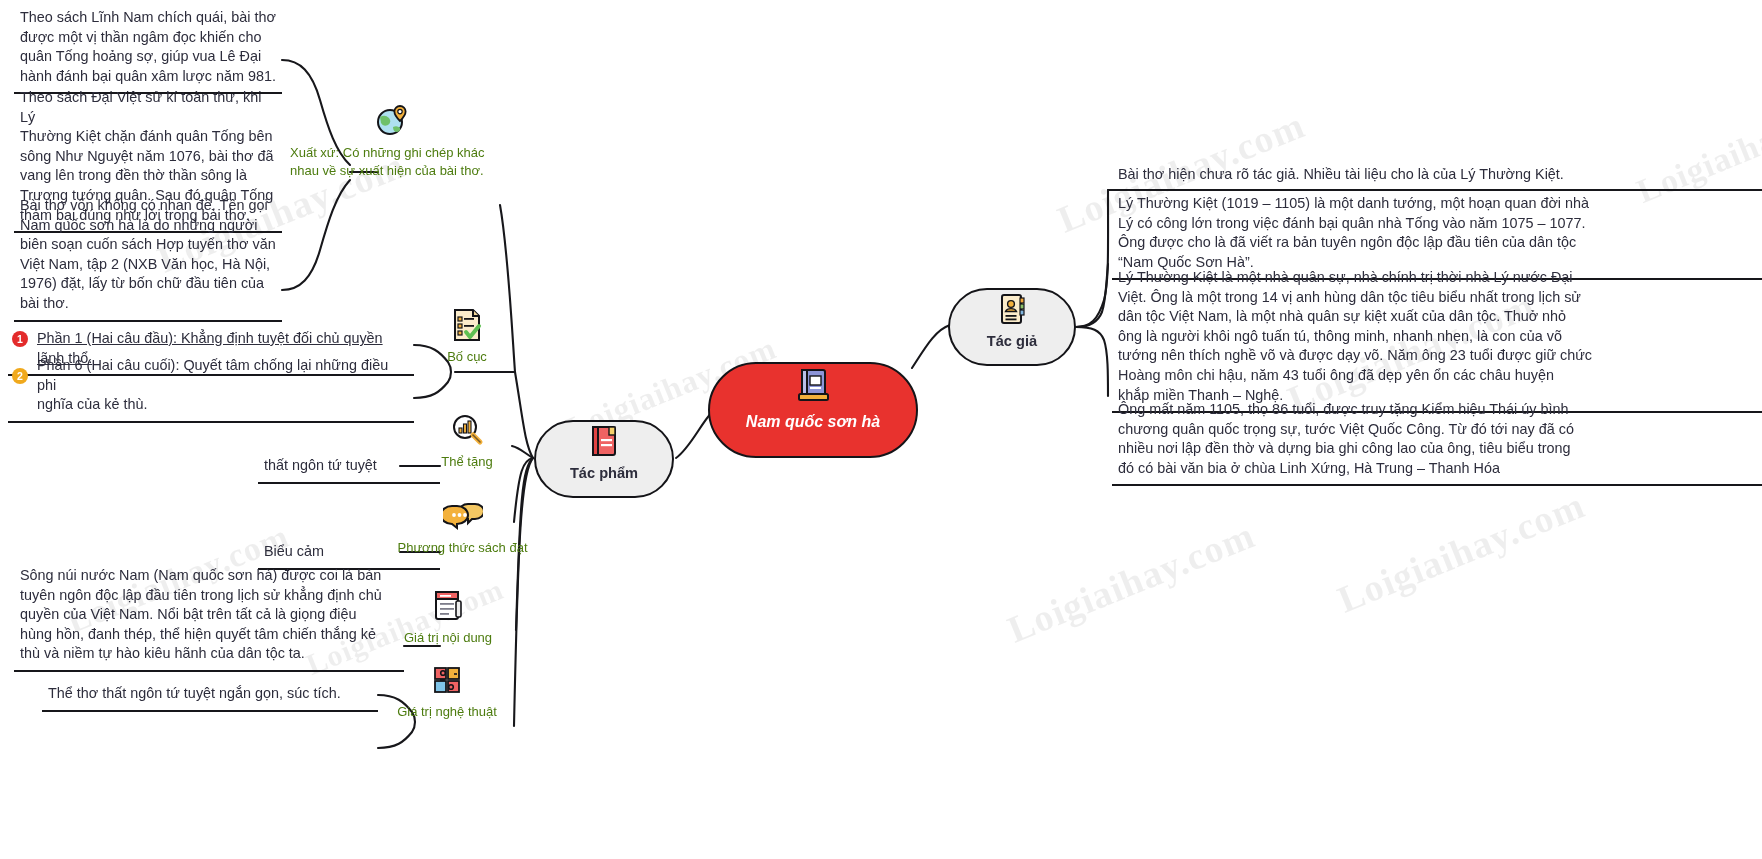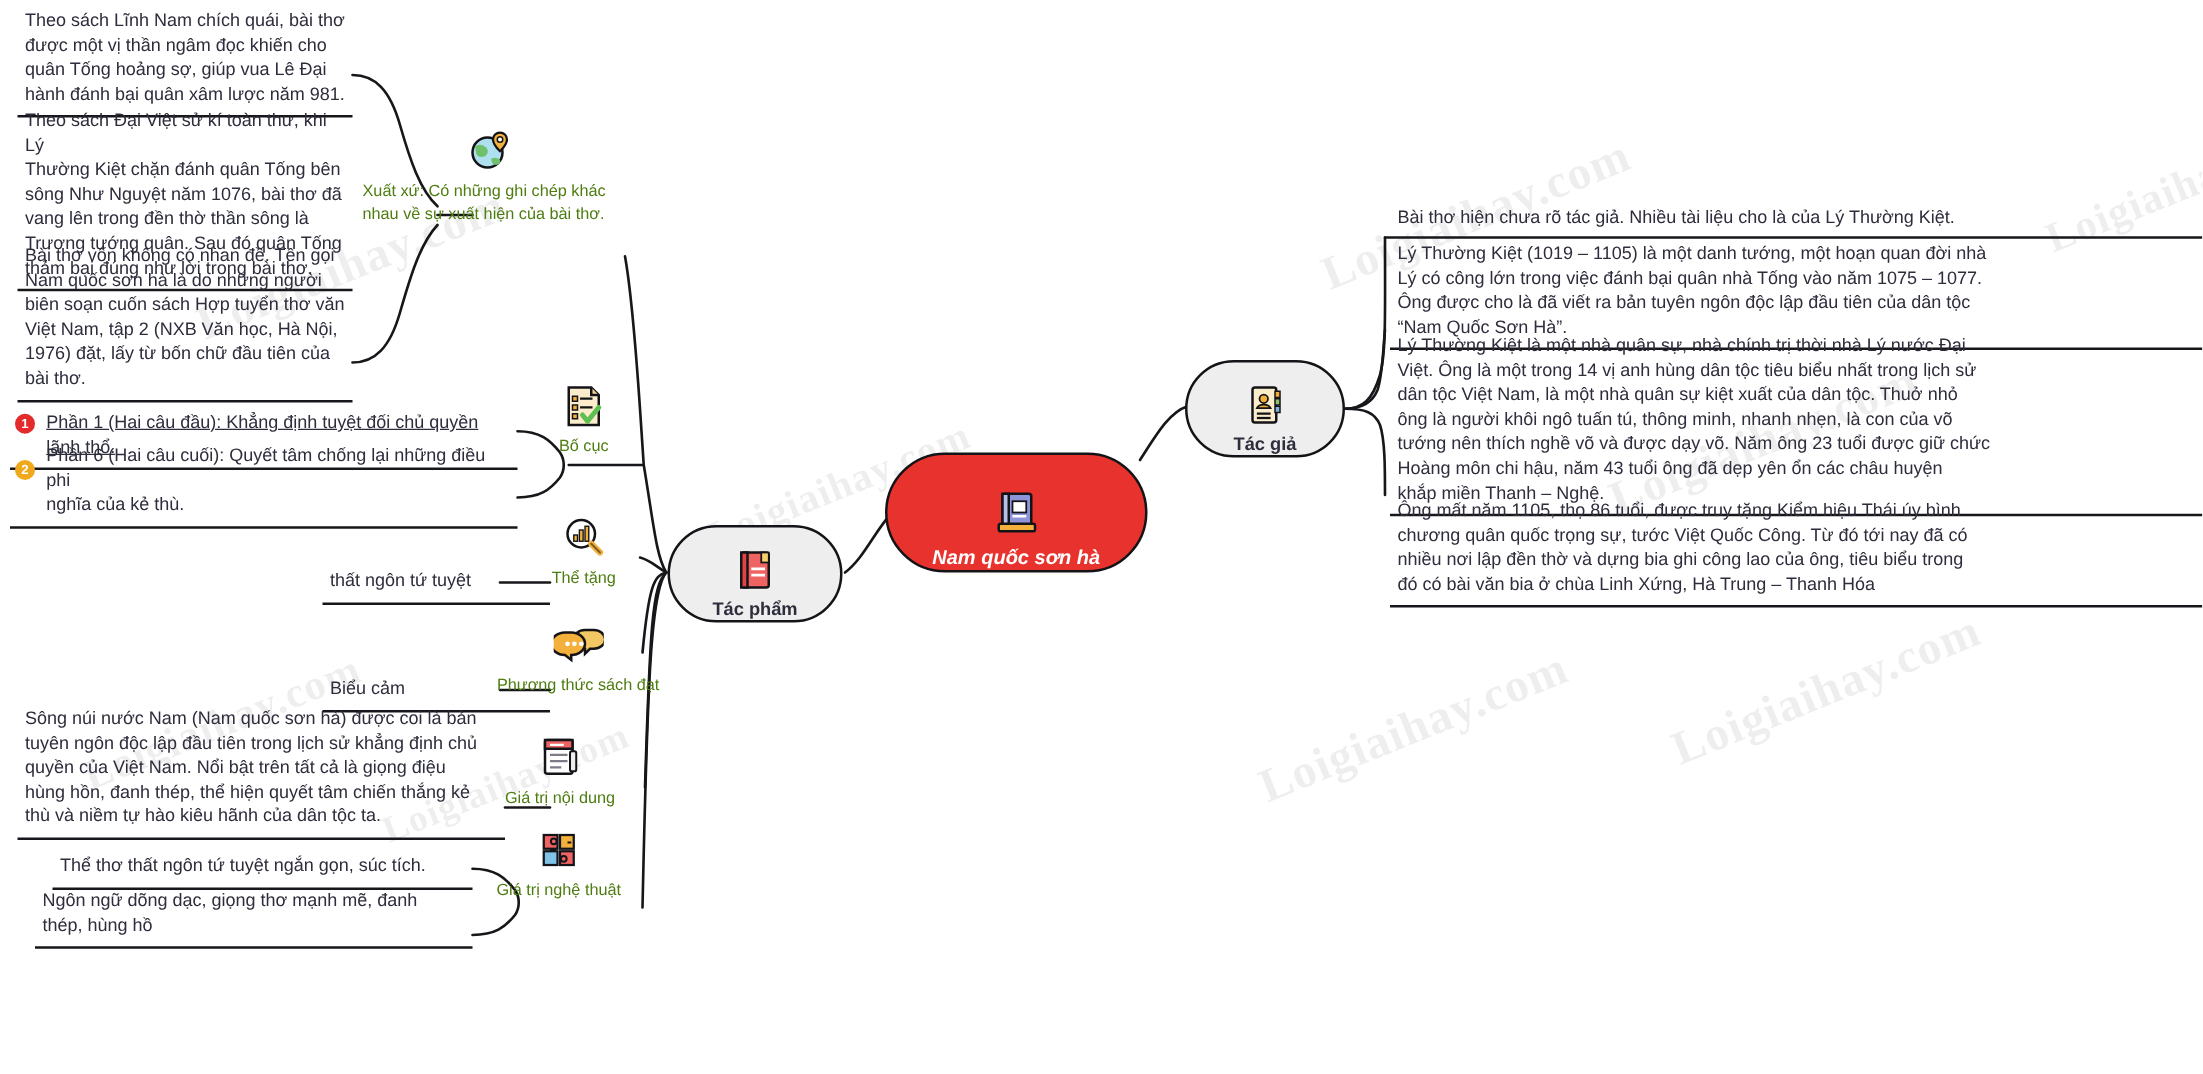--- a/index.html
+++ b/index.html
@@ -105,21 +105,21 @@
   }
   .branch .ico { width: 40px; height: 40px; display: block; }
 
   
   .capsule {
     position: absolute;
     box-sizing: border-box;
     display: flex;
     flex-direction: column;
     align-items: center;
-    justify-content: flex-end;
+    justify-content: flex-start;
     border: 2.6px solid #141418;
     border-radius: 62px;
     background: #eeeeee;
   }
   .capsule .cap {
     font-size: 14.6px;
     font-weight: bold;
     color: #2d2d3c;
     margin-top: 5px;
     white-space: nowrap;
@@ -344,22 +344,20 @@
         <circle cx="16" cy="13" r="2.3" fill="none" stroke="#141418" stroke-width="1.6"></circle>
         <circle cx="24" cy="27" r="2.3" fill="none" stroke="#141418" stroke-width="1.6"></circle>
         <path d="M13 20 h5" stroke="#141418" stroke-width="1.6"></path>
         <path d="M27 14 h3" stroke="#141418" stroke-width="1.6"></path>
       </svg>
     </span>
     <span class="cap">Giá trị nghệ thuật</span>
   </div>
 
   <div class="leaf" style="left:42px; top:680px; width:336px;">Thể thơ thất ngôn tứ tuyệt ngắn gọn, súc tích.</div>
-  <div class="leaf" style="left:28px; top:708px; width:350px;">Ngôn ngữ dõng dạc, giọng thơ mạnh mẽ, đanh
-thép, hùng hồ</div>
 
   <div class="leaf noline" style="left:1112px; top:161px; width:650px;">Bài thơ hiện chưa rõ tác giả. Nhiều tài liệu cho là của Lý Thường Kiệt.</div>
   <div class="leaf" style="left:1112px; top:190px; width:650px;">Lý Thường Kiệt (1019 – 1105) là một danh tướng, một hoạn quan đời nhà
 Lý có công lớn trong việc đánh bại quân nhà Tống vào năm 1075 – 1077.
 Ông được cho là đã viết ra bản tuyên ngôn độc lập đầu tiên của dân tộc
 “Nam Quốc Sơn Hà”.</div>
   <div class="leaf" style="left:1112px; top:264px; width:650px;">Lý Thường Kiệt là một nhà quân sự, nhà chính trị thời nhà Lý nước Đại
 Việt. Ông là một trong 14 vị anh hùng dân tộc tiêu biểu nhất trong lịch sử
 dân tộc Việt Nam, là một nhà quân sự kiệt xuất của dân tộc. Thuở nhỏ
 ông là người khôi ngô tuấn tú, thông minh, nhanh nhẹn, là con của võ

